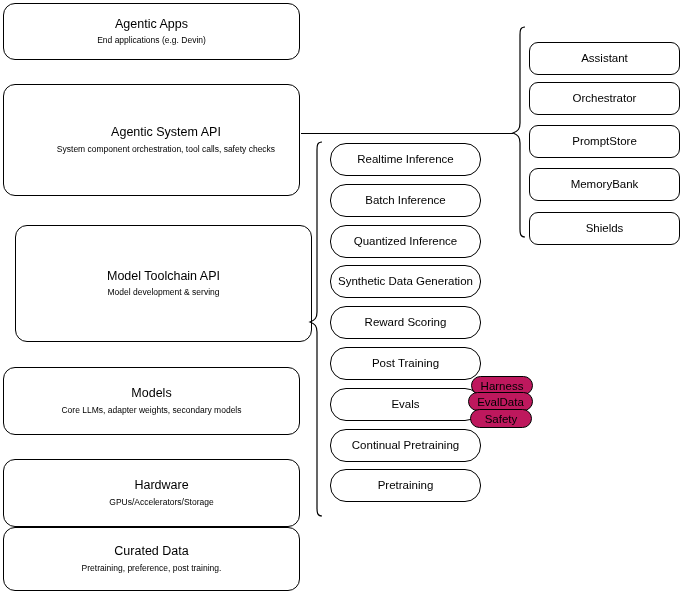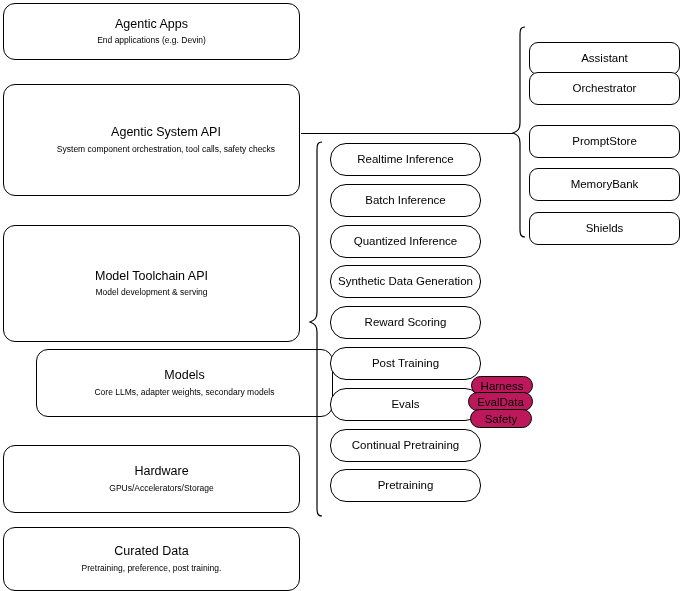--- a/index.html
+++ b/index.html
@@ -109,31 +109,31 @@
   <div class="node layer-node" style="top:3px; height:57px;">
     <div class="title">Agentic Apps</div>
     <div class="subtitle">End applications (e.g. Devin)</div>
   </div>
 
   <div class="node layer-node" style="top:84px; height:112px;padding-left:29px;">
     <div class="title">Agentic System API</div>
     <div class="subtitle">System component orchestration, tool calls, safety checks</div>
   </div>
 
-  <div class="node layer-node" style="top:225px; height:117px;">
+  <div class="node layer-node" style="top:225px; height:117px;margin-left:12px;">
     <div class="title">Model Toolchain API</div>
     <div class="subtitle">Model development &amp; serving</div>
   </div>
 
-  <div class="node layer-node" style="top:349px; height:68px;margin-left:33px;">
+  <div class="node layer-node" style="top:367px; height:68px;">
     <div class="title">Models</div>
     <div class="subtitle">Core LLMs, adapter weights, secondary models</div>
   </div>
 
-  <div class="node layer-node" style="top:445px; height:68px;padding-left:20px;">
+  <div class="node layer-node" style="top:459px; height:68px;padding-left:20px;">
     <div class="title">Hardware</div>
     <div class="subtitle">GPUs/Accelerators/Storage</div>
   </div>
 
   <div class="node layer-node" style="top:527px; height:64px;">
     <div class="title">Curated Data</div>
     <div class="subtitle">Pretraining, preference, post training.</div>
   </div>
 
   <div class="hline" style="left:301px; top:133px; width:212px;"></div>
@@ -190,21 +190,21 @@
                C9,104 7,106 2,108
                C7,110 9,112 9,118
                L9,204
                C9,208 9,212 14,212"></path>
     </svg>
   </div>
 
   <div class="node comp-node" style="top:34px;">
     <div class="title">Assistant</div>
   </div>
-  <div class="node comp-node" style="top:64px;">
+  <div class="node comp-node" style="top:74px;">
     <div class="title">Orchestrator</div>
   </div>
   <div class="node comp-node" style="top:117px;">
     <div class="title">PromptStore</div>
   </div>
   <div class="node comp-node" style="top:160px;">
     <div class="title">MemoryBank</div>
   </div>
   <div class="node comp-node" style="top:204px;">
     <div class="title">Shields</div>

